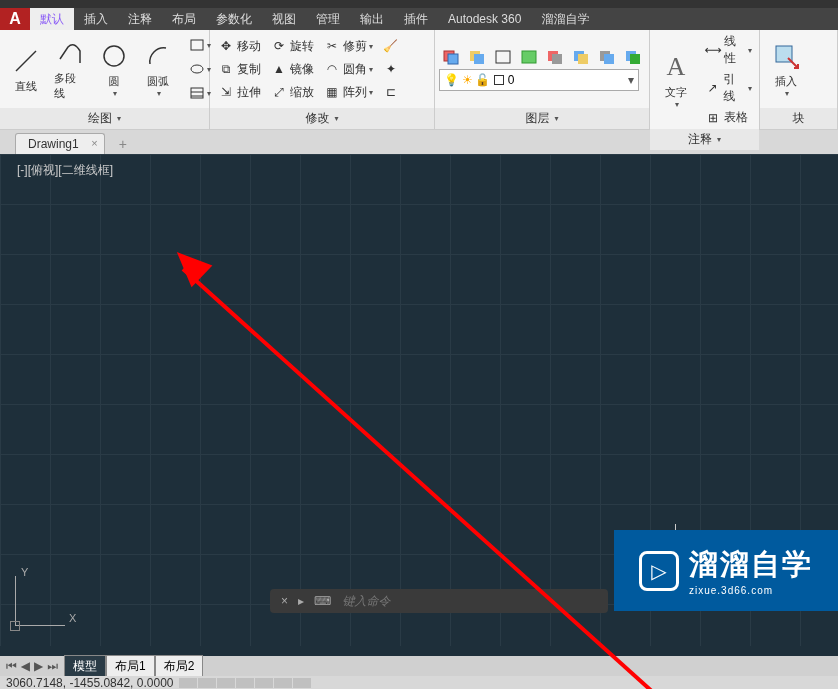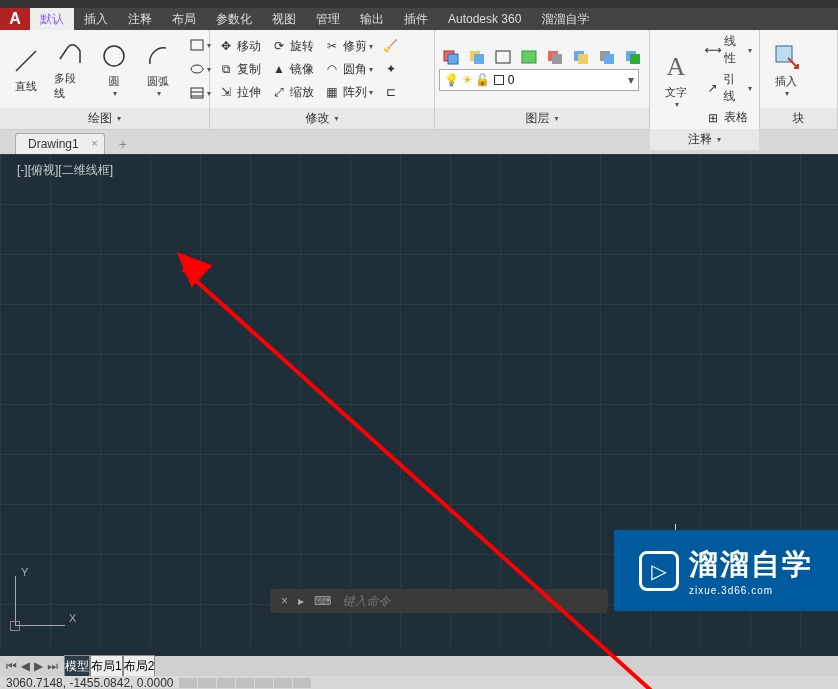--- a/index.html
+++ b/index.html
@@ -78,21 +78,21 @@
 
 
 .cmdbar { position: absolute; bottom: 33px; left: 270px; right: 230px; background: #3a3a3a; border-radius: 4px; display: flex; align-items: center; padding: 3px 6px; height: 24px; }
 .cmd-btn { color: #aaa; padding: 0 5px; cursor: pointer; }
 .cmd-input { flex: 1; background: transparent; border: none; color: #86efac; font-style: italic; padding-left: 6px; }
 
 
 .layout-tabs { position: absolute; bottom: 13px; left: 0; right: 0; background: #d0d0d0; height: 20px; display: flex; align-items: center; font-size: 11px; }
 .lt-nav { display: flex; padding: 0 4px; }
 .lt-btn { padding: 0 2px; cursor: pointer; color: #555; }
-.layout-tab { padding: 2px 0; border: 1px solid #888; border-bottom: none; background: #eee; cursor: pointer; }
+.layout-tab { padding: 2px 8px; border: 1px solid #888; border-bottom: none; background: #eee; cursor: pointer; }
 .layout-tab.active { background: #2a3b46; color: #fff; }
 
 
 .statusbar { position: absolute; bottom: 0; left: 0; right: 0; height: 13px; background: #d8d8d8; display: flex; align-items: center; font-size: 10px; color: #333; padding: 0 6px; gap: 6px; }
 .status-coords { min-width: 140px; }
 .status-btns { display: flex; gap: 1px; }
 .sb { width: 18px; height: 10px; background: #c0c0c0; cursor: pointer; }
 
 
 svg { display: block; }

